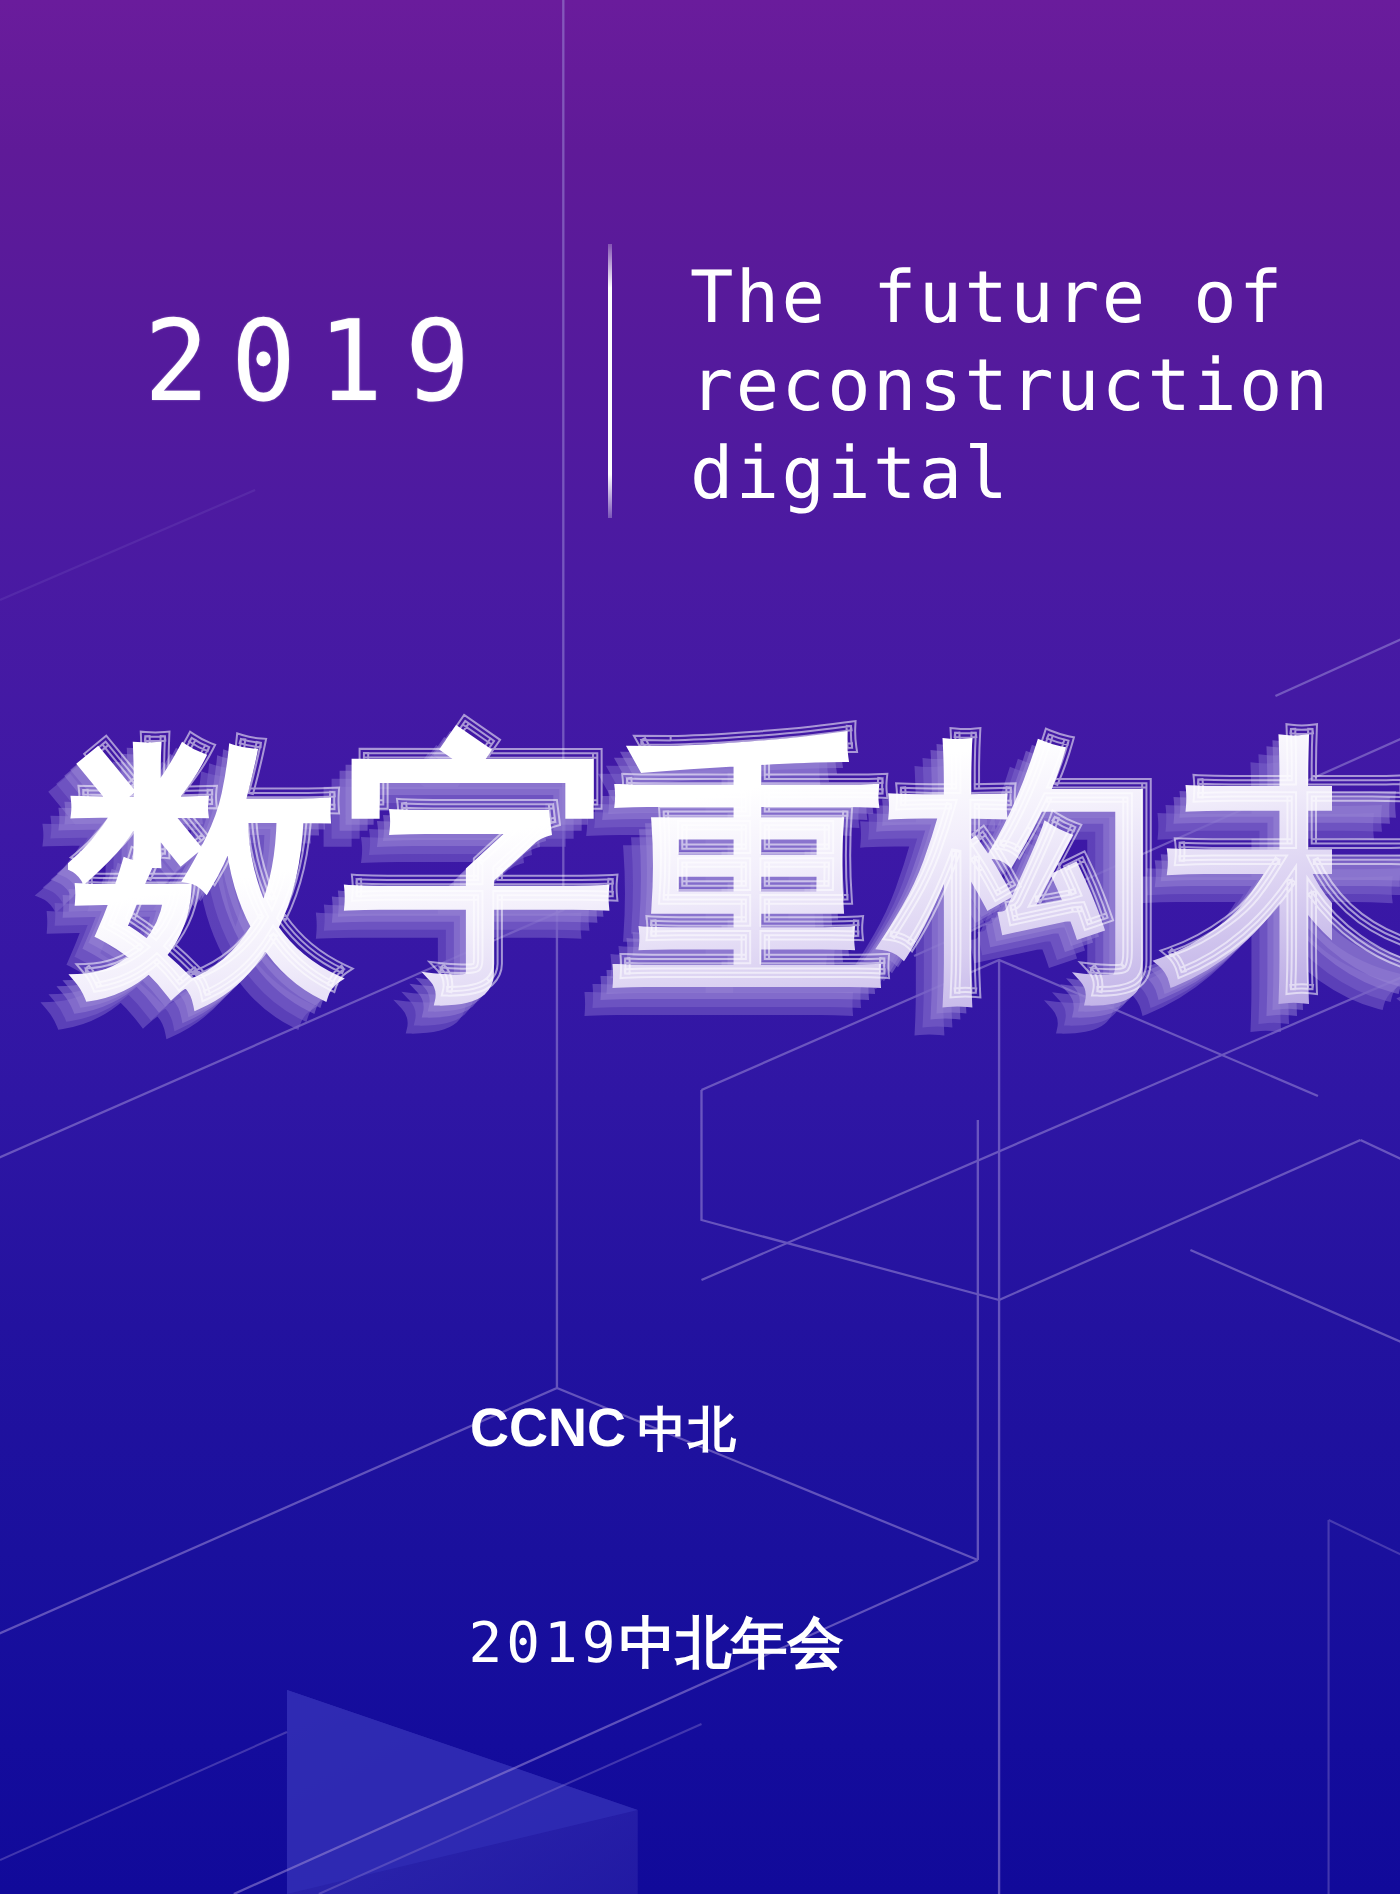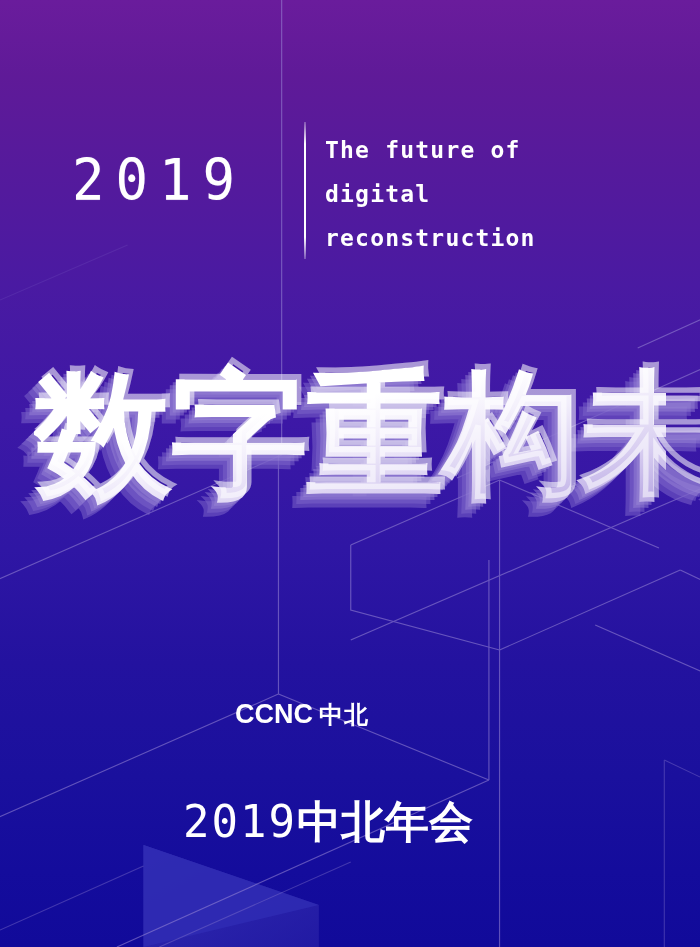--- a/index.html
+++ b/index.html
@@ -60,29 +60,29 @@
   .divider {
     position: absolute;
     left: 304px;
     top: 122px;
     width: 2px;
     height: 137px;
     background: linear-gradient(to bottom, rgba(255,255,255,.25), #ffffff 16%, #ffffff 84%, rgba(255,255,255,.25));
   }
   .tagline {
     position: absolute;
-    left: 325px;
+    left: 345px;
     top: 128px;
     width: 330px;
     font-family: "DejaVu Sans Mono", monospace;
-    font-size: 23px;
+    font-size: 36px;
     line-height: 44px;
     letter-spacing: 1.2px;
     color: #ffffff;
-    font-weight: 700;
+    font-weight: 400;
   }
   .tagline div { white-space: nowrap; }
 
   
   .maintitle-wrap {
     position: absolute;
     left: 0;
     top: 336px;
     width: 700px;
     height: 210px;
@@ -144,21 +144,21 @@
 
   
   .bottomtitle {
     position: absolute;
     left: 0;
     top: 796px;
     width: 656px;
     text-align: center;
     color: #ffffff;
     font-family: "DejaVu Sans Mono", monospace;
-    font-size: 44px;
+    font-size: 28px;
     line-height: 52px;
     letter-spacing: 2px;
     font-weight: 400;
   }
   .bottomtitle .bt-cn {
     font-family: "DejaVu Sans", sans-serif;
     font-weight: 600;
     letter-spacing: 0px;
   }
 </style>
@@ -207,22 +207,22 @@
       <path d="M 150,947 L 330,862"></path>
       <path d="M 0,930 L 135,866"></path>
     </g>
   </svg>
 
   <div class="header">
     <div class="year-big">2019</div>
     <div class="divider"></div>
     <div class="tagline">
       <div>The future of</div>
+      <div>reconstruction</div>
       <div>digital</div>
-      <div>reconstruction</div>
     </div>
   </div>
 
   <div class="maintitle-wrap">
     <div class="maintitle">
       <div class="mt-layer mt-shadow" style="transform:translate(-14px,14px)">数字重构未来</div>
       <div class="mt-layer mt-shadow" style="transform:translate(-10px,10px)">数字重构未来</div>
       <div class="mt-layer mt-shadow2" style="transform:translate(-6px,6px)">数字重构未来</div>
       <div class="mt-layer mt-shadow2" style="transform:translate(-3px,3px)">数字重构未来</div>
       <div class="mt-layer mt-face">数字重构未来</div>

